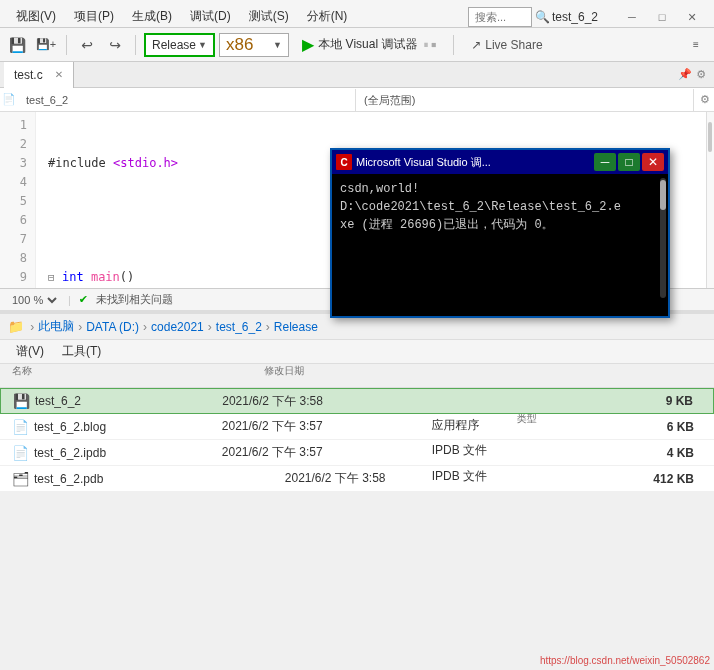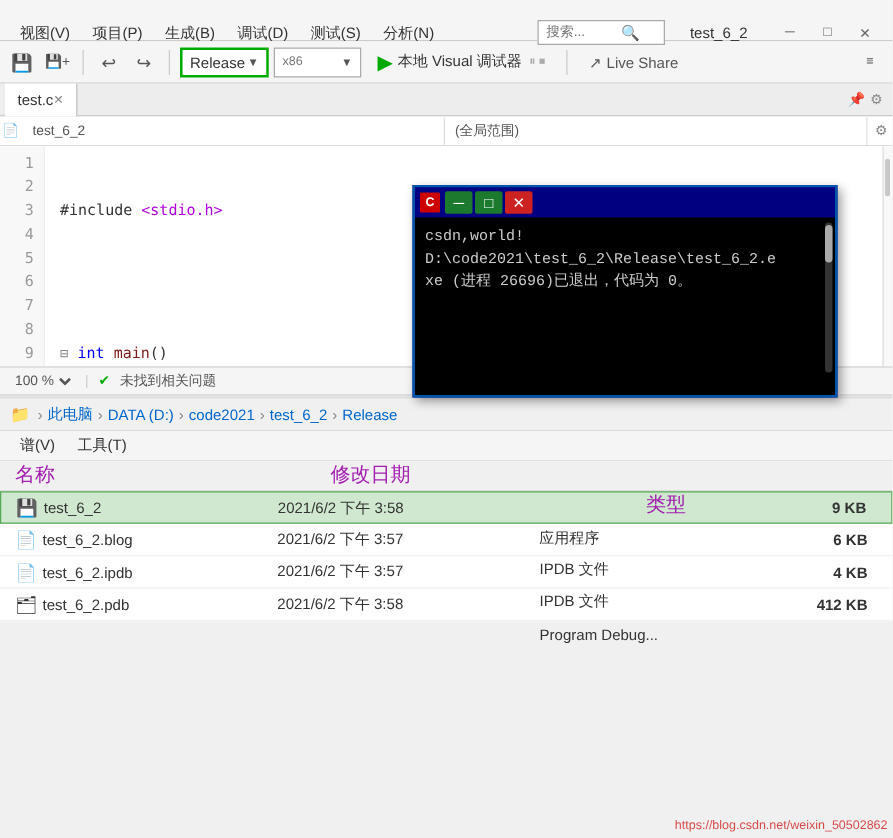--- a/index.html
+++ b/index.html
@@ -1,48 +1,48 @@
 <!DOCTYPE html>
 <html><head>
   <meta charset="utf-8">
   <style>
     * { margin: 0; padding: 0; box-sizing: border-box; }
     body { width: 714px; height: 670px; font-family: 'Microsoft YaHei', Arial, sans-serif; font-size: 12px; background: #f0f0f0; overflow: hidden; position: relative; }
 
     
-    .title-bar { background: #f5f5f5; border-bottom: 1px solid #ccc; display: flex; align-items: flex-start; height: 28px; padding: 16px 8px; gap: 23px; }
+    .title-bar { background: #f5f5f5; border-bottom: 1px solid #ccc; display: flex; align-items: flex-end; height: 28px; padding: 0 8px; gap: 23px; }
     .title-bar-menus { display: flex; gap: 2px; }
     .menu-item { padding: 2px 8px; cursor: pointer; font-size: 12px; color: #333; }
     .title-bar-right { margin-left: auto; display: flex; align-items: center; gap: 12px; }
-    .search-box { display: flex; align-items: center; border: 1px solid #aaa; background: white; padding: 1px 6px; width: 102px; height: 20px; }
+    .search-box { display: flex; align-items: center; border: 1px solid #aaa; background: white; padding: 1px 6px; width: 64px; height: 20px; }
     .search-input { border: none; outline: none; font-size: 11px; color: #999; width: 60px; background: transparent; }
     .window-title { font-size: 12px; color: #333; margin-left: 8px; }
     .window-controls { display: flex; gap: 2px; margin-left: 8px; }
     .win-btn { width: 28px; height: 20px; display: flex; align-items: center; justify-content: center; cursor: pointer; font-size: 11px; color: #666; }
 
     
     .toolbar { background: #f5f5f5; border-bottom: 1px solid #ccc; display: flex; align-items: center; height: 34px; padding: 0 6px; gap: 4px; }
     .toolbar-btn { width: 24px; height: 24px; display: flex; align-items: center; justify-content: center; cursor: pointer; color: #555; font-size: 14px; border: 1px solid transparent; }
     .release-dropdown { display: flex; align-items: center; border: 2px solid #00aa00; background: white; height: 24px; padding: 0 6px; cursor: pointer; gap: 2px; }
     .release-dropdown span { font-size: 12px; color: #333; font-weight: 500; }
     .release-dropdown .arrow { font-size: 9px; color: #555; }
     .platform-dropdown { display: flex; align-items: center; border: 1px solid #aaa; background: white; height: 24px; padding: 0 6px; cursor: pointer; gap: 2px; min-width: 70px; }
-    .platform-dropdown span { font-size: 10px; color: #737373; }
+    .platform-dropdown span { font-size: 17px; color: #a16207; }
     .run-btn { display: flex; align-items: center; gap: 4px; padding: 0 8px; height: 24px; border: 1px solid transparent; cursor: pointer; color: #333; font-size: 12px; }
     .run-icon { color: #00aa00; font-size: 16px; }
     .separator { width: 1px; height: 20px; background: #ccc; margin: 0 4px; }
     .liveshare-btn { display: flex; align-items: center; gap: 4px; padding: 0 8px; height: 24px; cursor: pointer; color: #555; font-size: 12px; border: 1px solid transparent; }
     .toolbar-spacer { flex: 1; }
 
     
     .editor-area { background: #f8f8f8; border-bottom: 2px solid #ddd; position: relative; }
     
     
     .tab-bar { background: #ededed; display: flex; align-items: center; height: 26px; border-bottom: 1px solid #ccc; padding-left: 4px; position: relative; }
-    .tab { display: flex; align-items: center; gap: 0; padding: 0 10px; height: 26px; background: #ccc; border-right: 1px solid #bbb; cursor: pointer; font-size: 12px; color: #555; }
+    .tab { display: flex; align-items: center; gap: 12px; padding: 0 10px; height: 26px; background: #ccc; border-right: 1px solid #bbb; cursor: pointer; font-size: 12px; color: #555; }
     .tab.active { background: white; color: #333; }
     .tab .close-tab { font-size: 10px; color: #888; cursor: pointer; }
     .tab-right-controls { margin-left: auto; display: flex; align-items: center; gap: 4px; padding-right: 8px; }
 
     
     .nav-bar { display: flex; align-items: center; height: 24px; background: white; border-bottom: 1px solid #ddd; gap: 2px; }
     .nav-select { flex: 1; height: 22px; border: none; border-right: 1px solid #ddd; padding: 0 6px; font-size: 11px; color: #555; background: white; appearance: none; outline: none; cursor: pointer; }
     .nav-icon { width: 18px; height: 22px; display: flex; align-items: center; justify-content: center; font-size: 11px; color: #888; }
 
     
@@ -79,21 +79,21 @@
     .breadcrumb-sep { color: #888; }
     .breadcrumb-item { color: #0066cc; cursor: pointer; }
     .breadcrumb-folder { color: #555; font-size: 13px; margin-right: 2px; }
 
     
     .file-menu-bar { background: #f5f5f5; border-bottom: 1px solid #ddd; display: flex; align-items: center; height: 24px; padding: 0 8px; gap: 2px; }
     .file-menu-item { padding: 2px 8px; cursor: pointer; font-size: 12px; color: #333; }
 
     
     .file-table { width: 100%; background: white; }
-    .file-table-header { display: flex; background: #f0f0f0; border-bottom: 1px solid #ddd; height: 24px; align-items: center; padding: 0 8px; font-size: 16px; color: #a21caf; }
+    .file-table-header { display: flex; background: #f0f0f0; border-bottom: 1px solid #ddd; height: 24px; padding: 0 8px; font-size: 10px; color: #737373; }
     .file-col-name { flex: 2; padding-left: 4px; }
     .file-col-date { flex: 2; }
     .file-col-type { flex: 1.5; margin-top: 48px; }
     .file-col-size { flex: 1; text-align: right; padding-right: 12px; font-weight: bold; }
     .file-row { display: flex; align-items: center; height: 26px; padding: 0 8px; font-size: 12px; color: #333; border-bottom: 1px solid #f0f0f0; }
     .file-row.selected { background: #d0e8d0; border: 1px solid #55aa55; }
     .file-icon { width: 18px; height: 18px; margin-right: 4px; display: inline-flex; align-items: center; justify-content: center; font-size: 14px; }
     .file-name-cell { flex: 2; display: flex; align-items: center; }
     .watermark { position: absolute; bottom: 4px; right: 0; font-size: 10px; color: #cc0000; opacity: 0.7; z-index: 20; padding-right: 4px; }
   </style>
@@ -184,21 +184,21 @@
       <div>4</div>
       <div>5</div>
       <div>6</div>
       <div>7</div>
       <div>8</div>
       <div>9</div>
     </div>
     <div class="code-content">
       <span class="code-line">#include <span style="color:#af00db;">&lt;stdio.h&gt;</span></span>
       <span class="code-line">&nbsp;</span>
-      <span class="code-line"><span style="display:inline-block;width:14px;color:#888;font-size:11px;">⊟</span><span class="kw">int</span> <span style="color:#7f1d1d;">main</span>()</span>
+      <span class="code-line"><span style="display:inline-block;width:14px;color:#888;font-size:11px;">⊟</span><span class="kw">int</span> <span style="color:#ec4899;">main</span>()</span>
       
       
       
       
       
       
     </div>
     <div class="red-bar">
       <div class="scroll-indicator"></div>
     </div>
@@ -210,20 +210,21 @@
     </select>
     <span style="color:#ccc;">|</span>
     <span class="status-ok">✔</span>
     <span>未找到相关问题</span>
   </div>
 </div>
 
 <div class="console-window">
   <div class="console-title-bar">
     <div class="console-icon">C</div>
+    <span class="console-title">Microsoft Visual Studio 调...</span>
     <div class="console-win-btns">
       <div class="console-win-btn minimize">─</div>
       <div class="console-win-btn maximize">□</div>
       <div class="console-win-btn close">✕</div>
     </div>
   </div>
   <div class="console-body">
     <div>csdn,world!</div>
     <div></div>
     <div>D:\code2021\test_6_2\Release\test_6_2.e</div>
@@ -291,19 +292,18 @@
       <div class="file-col-type">IPDB 文件</div>
       <div class="file-col-size">4 KB</div>
     </div>
 
     <div class="file-row">
       <div class="file-name-cell file-col-name">
         <span class="file-icon">🗂</span>
         <span>test_6_2.pdb</span>
       </div>
       <div class="file-col-date">2021/6/2 下午 3:58</div>
-      <div class="file-col-type">Program Debug...</div>
       <div class="file-col-size">412 KB</div>
     </div>
   </div>
 </div>
 
 <div class="watermark">https://blog.csdn.net/weixin_50502862</div>
 
 </body></html>

